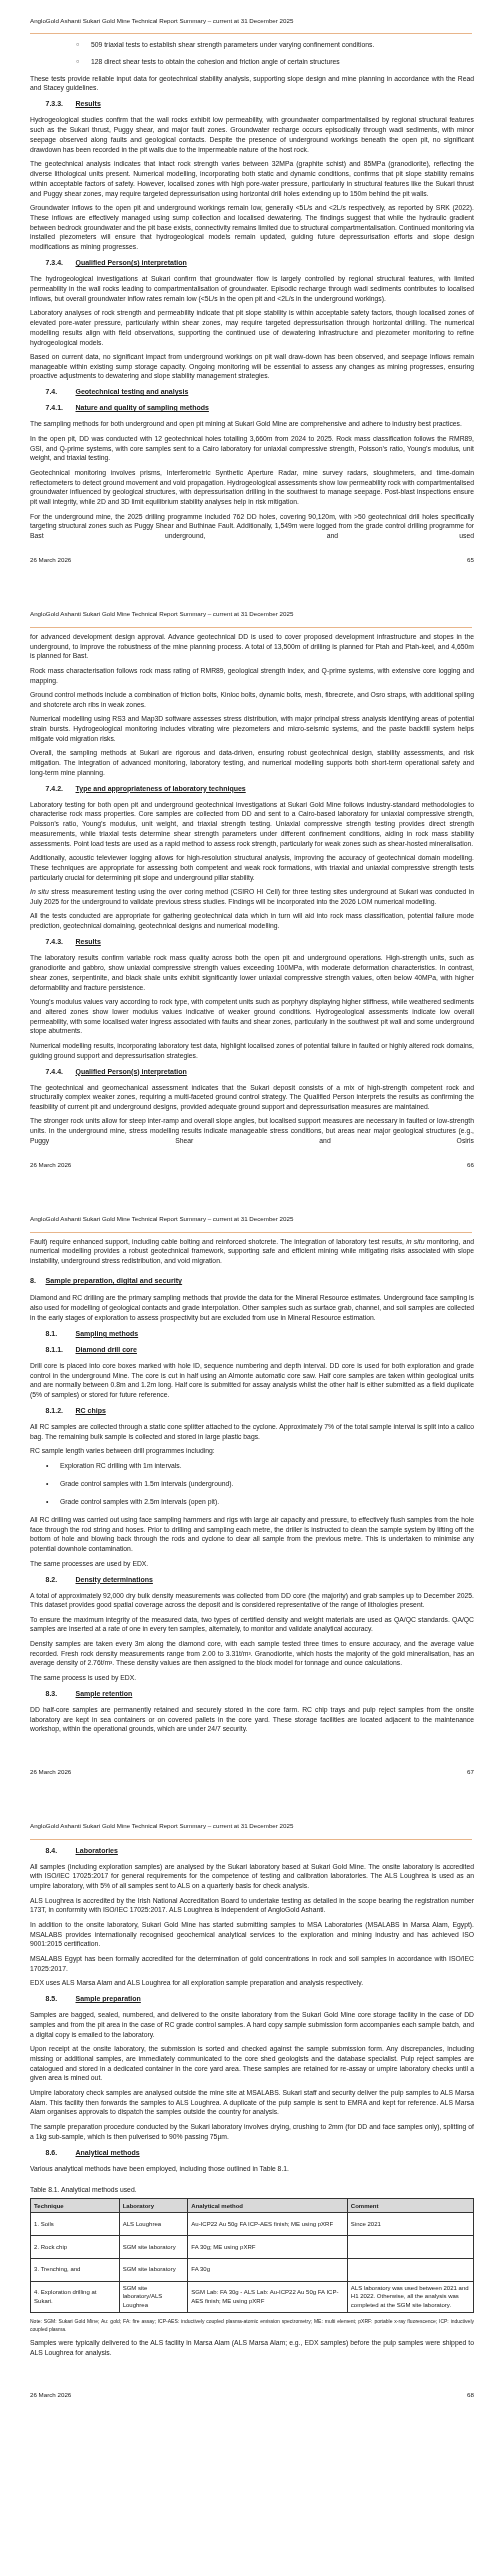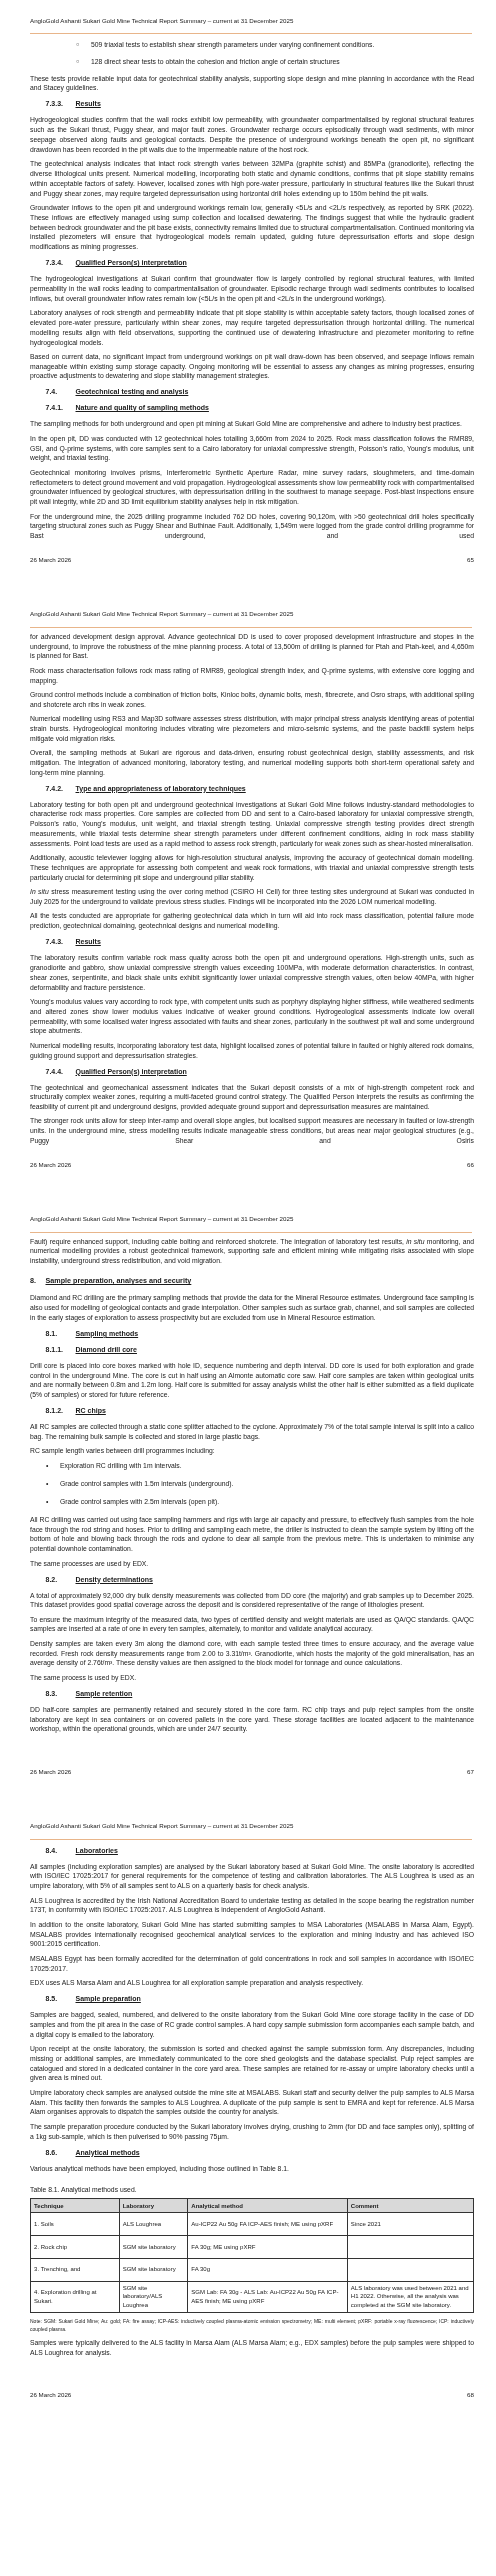--- a/index.html
+++ b/index.html
@@ -120,21 +120,21 @@
     <span>66</span>
   </div>
 </div>
 
 <div class="page" style="margin-top:28px">
   <div class="running-header">AngloGold Ashanti Sukari Gold Mine Technical Report Summary – current at 31 December 2025</div>
   <div class="gap-small"></div>
   <p><span>Fault) require enhanced support, including cable bolting and reinforced shotcrete. The integration of laboratory test results, </span><em>in situ</em><span> monitoring, and numerical modelling provides a robust geotechnical framework, supporting safe and efficient mining while mitigating risks associated with slope instability, underground stress redistribution, and void migration.</span></p>
   <div class="h-main">
       <span class="num">8.</span>
-      <span class="title">Sample preparation, analyses and security</span>
+      <span class="title">Sample preparation, digital and security</span>
     </div>
   <p>Diamond and RC drilling are the primary sampling methods that provide the data for the Mineral Resource estimates. Underground face sampling is also used for modelling of geological contacts and grade interpolation. Other samples such as surface grab, channel, and soil samples are collected in the early stages of exploration to assess prospectivity but are excluded from use in Mineral Resource estimation.</p>
   <div class="h-sub">
       <span class="num">8.1.</span>
       <span class="title">Sampling methods</span>
     </div>
   <div class="h-sub">
       <span class="num">8.1.1.</span>
       <span class="title">Diamond drill core</span>
     </div>

